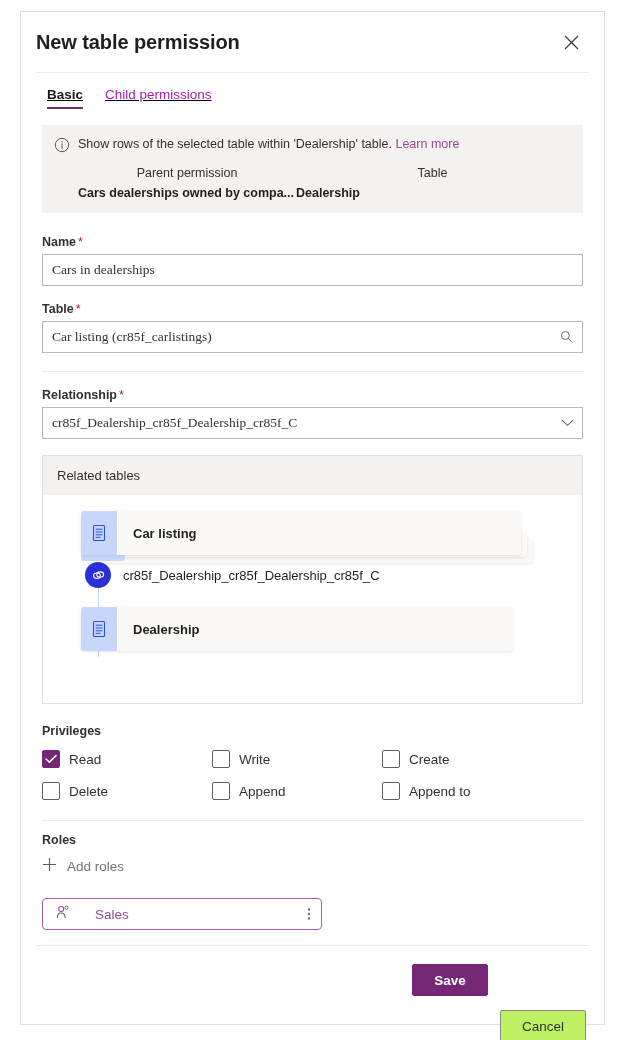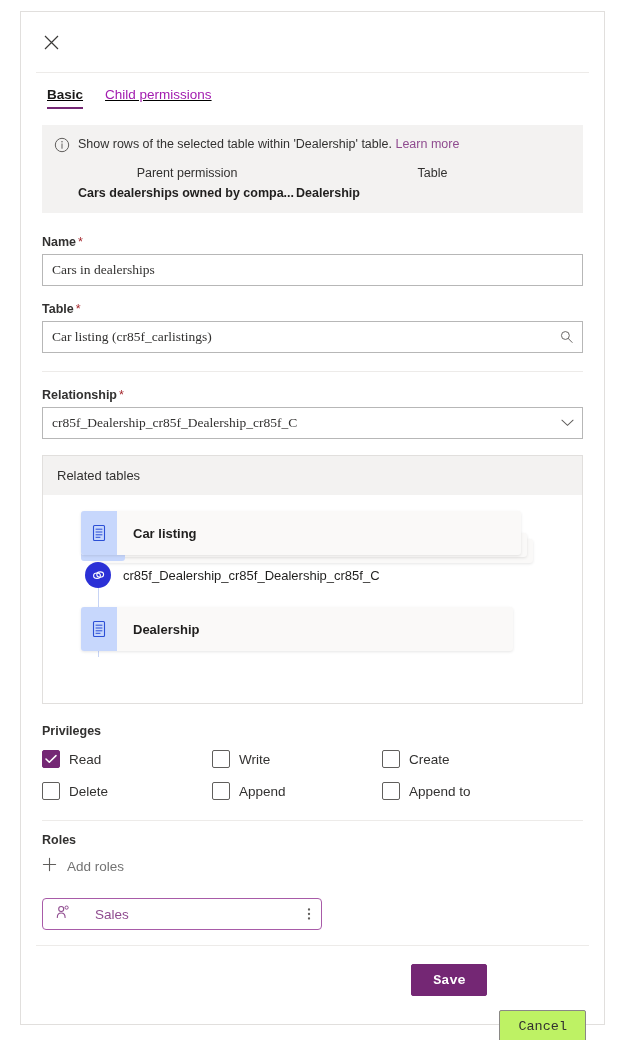--- a/index.html
+++ b/index.html
@@ -247,40 +247,41 @@
   .footer {
     flex: 0 0 auto;
     border-top: 1px solid #edebe9;
     margin: 0 15px;
     padding: 18px 3px 0 0;
     display: flex; justify-content: flex-end; gap: 12px;
     height: 79px;
   }
   .btn {
     height: 32px; min-width: 80px;
-    font-size: 13.5px; font-family: Liberation Mono, monospace;
+    font-size: 13.5px; font-family: Liberation Sans, sans-serif;
     border-radius: 2px; cursor: pointer;
     padding: 0 18px;
   }
   .btn-primary {
     background: #742774; color: #fff; border: 1px solid #742774;
     font-weight: 600; min-width: 76px;
   }
   .btn-default {
     background: #bef264; color: #323130; border: 1px solid #8a8886;
     min-width: 86px;
     margin-top: 46px;
   }
 </style>
 </head>
 <body>
 
 <div class="panel">
 
   <div class="panel-header">
+    <div class="panel-title">New table permission</div>
     <button class="close-btn" aria-label="Close">
       <svg width="15" height="15" viewBox="0 0 15 15">
         <path d="M1 1 L14 14 M14 1 L1 14" stroke="#3b3a39" stroke-width="1.2" fill="none"></path>
       </svg>
     </button>
   </div>
   <div class="hdr-divider"></div>
 
   <div class="tabs">
     <button class="tab active">Basic</button>

